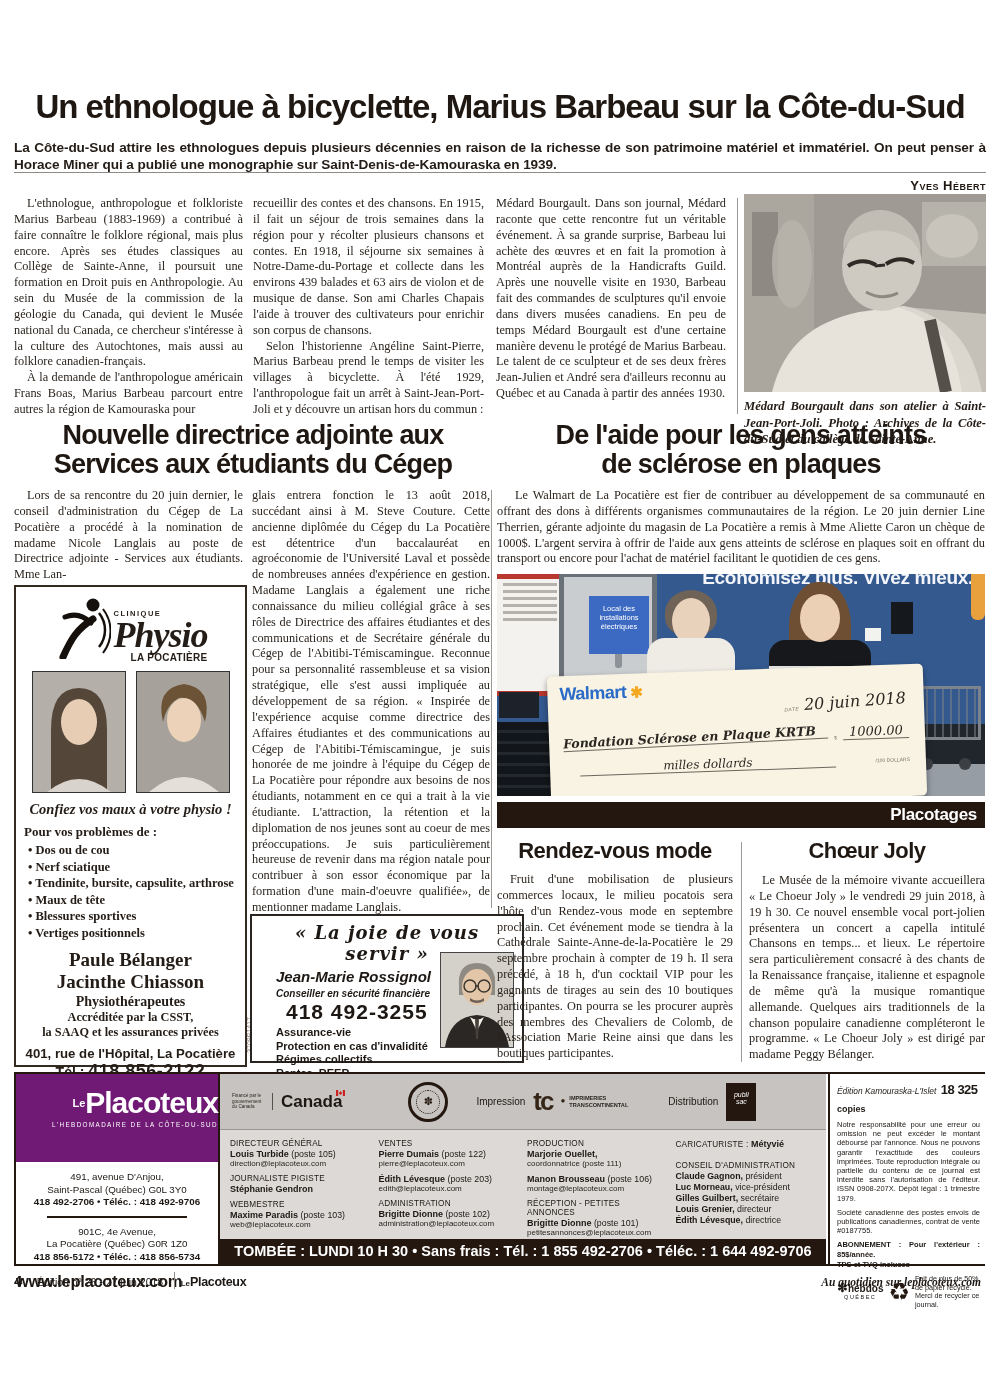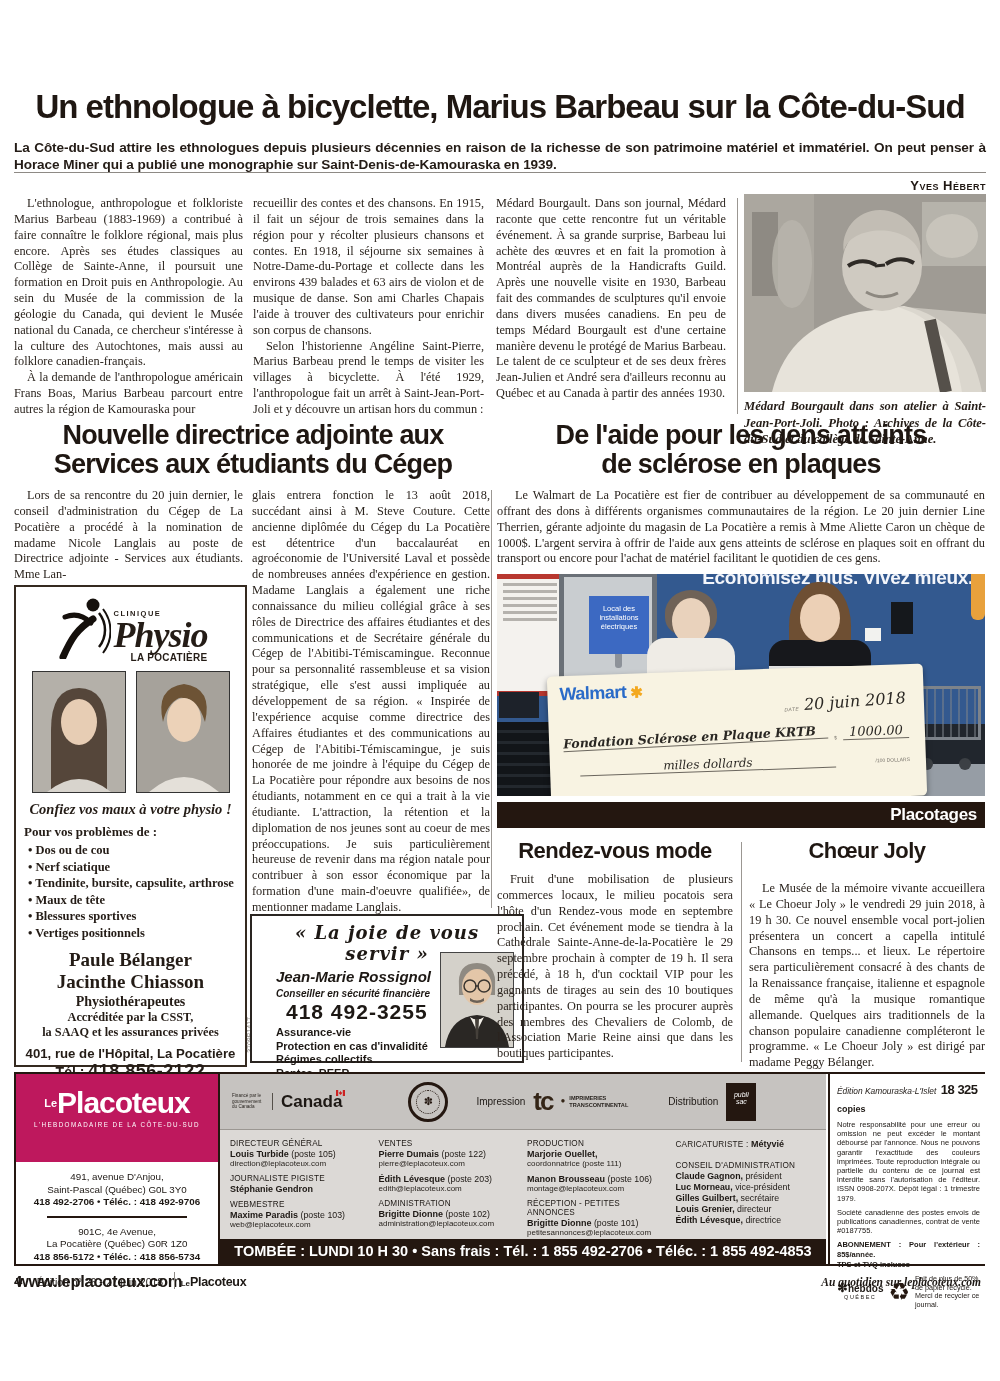--- a/index.html
+++ b/index.html
@@ -106,21 +106,21 @@
   .wc-payee{flex:1;font-family:"DejaVu Serif",serif;font-style:italic;font-weight:bold;font-size:12.5px;
             border-bottom:1px solid #6b665e;transform:rotate(-1deg);}
   .wc-amt{font-family:"DejaVu Serif",serif;font-style:italic;font-size:13px;border-bottom:1px solid #6b665e;padding:0 6px;}
   .wc-words{position:absolute;left:30px;right:90px;top:86px;text-align:center;font-family:"DejaVu Serif",serif;
             font-style:italic;font-size:12px;border-bottom:1px solid #6b665e;}
   .wc-frac{position:absolute;right:16px;top:92px;font-family:"Liberation Sans",sans-serif;font-size:5px;color:#7a756d;}
 
   
   .footer{border:2px solid #241710;background:#fff;}
   .f-left{position:absolute;left:0;top:0;width:202px;height:100%;border-right:2px solid #241710;}
-  .f-left-dark{background:#be185d;color:#fff;height:76px;text-align:center;padding-top:12px;}
+  .f-left-dark{background:#701a75;color:#fff;height:76px;text-align:right;padding-top:12px;}
   .fl-le{font-family:"Liberation Sans",sans-serif;font-size:11px;font-weight:bold;vertical-align:6px;}
   .fl-name{font-family:"Liberation Sans",sans-serif;font-size:30px;font-weight:bold;letter-spacing:-1px;}
   .fl-tag{font-family:"Liberation Sans",sans-serif;font-size:6.3px;letter-spacing:1.4px;margin-top:1px;}
   .fl-addr{font-family:"Liberation Sans",sans-serif;font-size:9.8px;line-height:12.5px;text-align:center;margin-top:9px;color:#1d1814;}
   .fl-addr .b{font-weight:bold;}
   .fl-hr{width:140px;border:0;border-top:2px solid #241710;margin:7px auto 6px;}
   .fl-web{font-family:"Liberation Sans",sans-serif;font-weight:bold;font-size:16.5px;text-align:left;
           margin-top:9px;color:#1d1814;letter-spacing:-0.3px;}
   .f-mid{position:absolute;left:204px;top:0;width:606px;height:100%;}
   .f-strip{position:absolute;left:0;top:0;width:100%;height:55px;background:#c6c3c0;border-bottom:1px solid #9b9792;
@@ -379,21 +379,21 @@
 
   <div class="abs" style="left:497px;top:838px;width:236px">
     <div class="h3">Rendez-vous mode</div>
     <div class="bodycol" style="margin-top:8px">
       <p>Fruit d'une mobilisation de plusieurs commerces locaux, le milieu pocatois sera l'hôte d'un Rendez-vous mode en septembre prochain. Cet événement mode se tiendra à la Cathédrale Sainte-Anne-de-la-Pocatière le 29 septembre prochain à compter de 19 h. Il sera précédé, à 18 h, d'un cocktail VIP pour les gagnants de tirages au sein des 10 boutiques participantes. On pourra se les procurer auprès des membres des Chevaliers de Colomb, de l'Association Marie Reine ainsi que dans les boutiques participantes.</p>
     </div>
   </div>
   <div class="vrule" style="left:741px;top:842px;height:220px"></div>
   <div class="abs" style="left:749px;top:838px;width:236px">
     <div class="h3">Chœur Joly</div>
-    <div class="bodycol" style="margin-top:17px">
+    <div class="bodycol" style="margin-top:9px">
       <p>Le Musée de la mémoire vivante accueillera « Le Choeur Joly » le vendredi 29 juin 2018, à 19 h 30. Ce nouvel ensemble vocal port-jolien présentera un concert a capella intitulé Chansons en temps... et lieux. Le répertoire sera particulièrement consacré à des chants de la Renaissance française, italienne et espagnole de même qu'à la musique romantique allemande. Quelques airs traditionnels de la chanson populaire canadienne compléteront le programme. « Le Choeur Joly » est dirigé par madame Peggy Bélanger.</p>
     </div>
   </div>
 
   <div class="abs footer" style="left:14px;top:1072px;width:967px;height:190px">
 
     <div class="f-left">
       <div class="f-left-dark">
         <span class="fl-le">Le</span><span class="fl-name">Placoteux</span>
         <div class="fl-tag">L'HEBDOMADAIRE DE LA CÔTE-DU-SUD</div>
@@ -497,21 +497,21 @@
             <div class="stt">CONSEIL D'ADMINISTRATION</div>
             <div class="conseil-row"><b>Claude Gagnon,</b><span> président</span></div>
             <div class="conseil-row"><b>Luc Morneau,</b><span> vice-président</span></div>
             <div class="conseil-row"><b>Gilles Guilbert,</b><span> secrétaire</span></div>
             <div class="conseil-row"><b>Louis Grenier,</b><span> directeur</span></div>
             <div class="conseil-row"><b>Édith Lévesque,</b><span> directrice</span></div>
           </div>
         </div>
       </div>
 
-      <div class="f-tombee">TOMBÉE : LUNDI 10 H 30 • Sans frais : Tél. : 1 855 492-2706 • Téléc. : 1 855 492-4853</div>
+      <div class="f-tombee">TOMBÉE : LUNDI 10 H 30 • Sans frais : Tél. : 1 855 492-2706 • Téléc. : 1 644 492-9706</div>
     </div>
 
     <div class="f-right">
       <div class="fr-head">
         <span class="fr-ed">Édition Kamouraska-L'Islet</span>
         <span class="fr-copies">18 325</span>
         <span class="fr-copiesw">copies</span>
       </div>
       <p class="fr-p">Notre responsabilité pour une erreur ou omission ne peut excéder le montant déboursé par l'annonce. Nous ne pouvons garantir l'exactitude des couleurs imprimées. Toute reproduction intégrale ou partielle du contenu de ce journal est interdite sans l'autorisation de l'éditeur. ISSN 0908-207X. Dépôt légal : 1 trimestre 1979.</p>
       <p class="fr-p">Société canadienne des postes envois de publications canadiennes, contrat de vente #0187755.</p>

